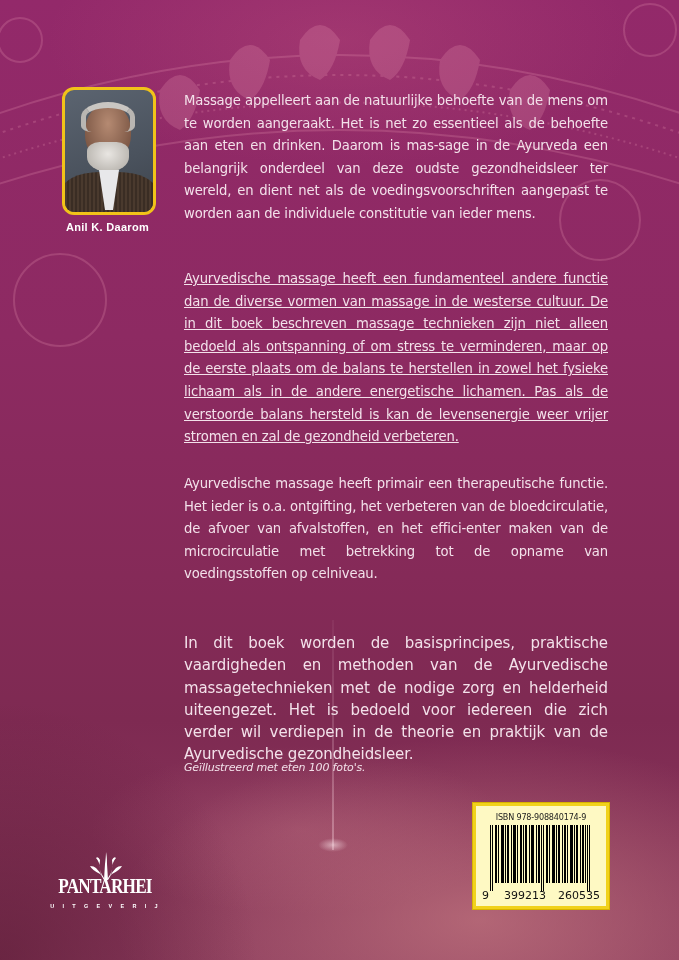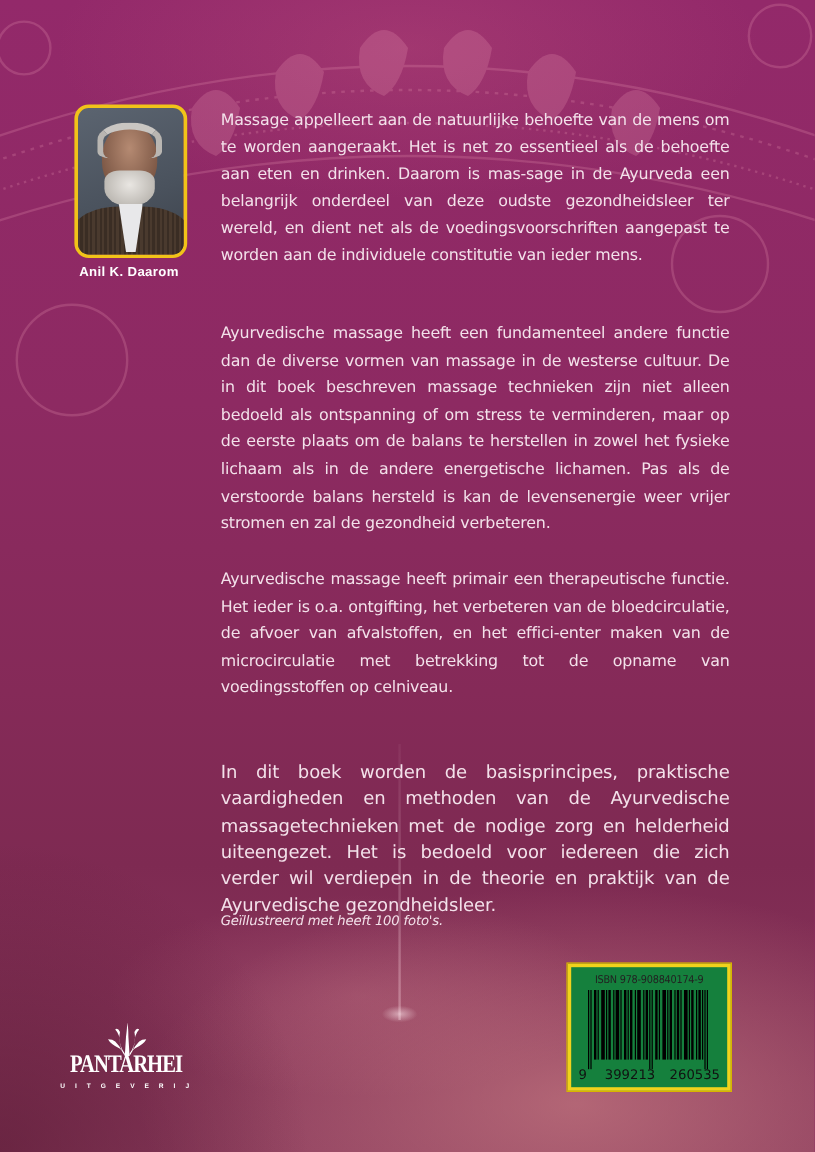--- a/index.html
+++ b/index.html
@@ -70,27 +70,27 @@
   }
   .text-col {
     position: absolute; left: 180px; top: 86px; width: 432px;
     color: #f3e1ea; font-family: "DejaVu Sans", sans-serif;
   }
   .para {
     margin: 4px; font-size: 13.2px; line-height: 22.6px; text-align: justify;
     letter-spacing: -0.15px;
   }
   .p1 { position: absolute; top: 0; }
-  .p2 { position: absolute; top: 178px; }
+  .p2 { position: absolute; top: 178px; text-decoration: underline; }
   .p3 { position: absolute; top: 383px; }
   .p4 { position: absolute; top: 542px; font-size: 15px; line-height: 22.3px; letter-spacing: -0.1px; }
   .p5 { position: absolute; top: 667px; font-size: 11px; font-style: italic; }
   .isbn-box {
     position: absolute; left: 473px; top: 803px; width: 136px; height: 106px;
-    border: 3px solid #f1d21c; background: #15803d; box-sizing: border-box;
+    border: 3px solid #f1d21c; background: #fef9c3; box-sizing: border-box;
     outline: 1px solid #d9b400;
   }
   .isbn-label {
     position: absolute; left: 0; right: 0; top: 6px; text-align: center;
     font-family: "DejaVu Sans Condensed", "DejaVu Sans", sans-serif;
     font-size: 9px; color: #222; letter-spacing: -0.2px;
   }
   .barcode {
     position: absolute; left: 14px; top: 19px; width: 106px; height: 64px;
     display: flex; align-items: flex-start;
@@ -156,21 +156,21 @@
   <div class="suit"></div>
   <div class="collar"></div>
 </div>
 <div class="author-name">Anil K. Daarom</div>
 
 <div class="text-col">
   <p class="para p1">Massage appelleert aan de natuurlijke behoefte van de mens om te worden aangeraakt. Het is net zo essentieel als de behoefte aan eten en drinken. Daarom is mas-sage in de Ayurveda een belangrijk onderdeel van deze oudste gezondheidsleer ter wereld, en dient net als de voedingsvoorschriften aangepast te worden aan de individuele constitutie van ieder mens.</p>
   <p class="para p2">Ayurvedische massage heeft een fundamenteel andere functie dan de diverse vormen van massage in de westerse cultuur. De in dit boek beschreven massage technieken zijn niet alleen bedoeld als ontspanning of om stress te verminderen, maar op de eerste plaats om de balans te herstellen in zowel het fysieke lichaam als in de andere energetische lichamen. Pas als de verstoorde balans hersteld is kan de levensenergie weer vrijer stromen en zal de gezondheid verbeteren.</p>
   <p class="para p3">Ayurvedische massage heeft primair een therapeutische functie. Het ieder is o.a. ontgifting, het verbeteren van de bloedcirculatie, de afvoer van afvalstoffen, en het effici-enter maken van de microcirculatie met betrekking tot de opname van voedingsstoffen op celniveau.</p>
   <p class="para p4">In dit boek worden de basisprincipes, praktische vaardigheden en methoden van de Ayurvedische massagetechnieken met de nodige zorg en helderheid uiteengezet. Het is bedoeld voor iedereen die zich verder wil verdiepen in de theorie en praktijk van de Ayurvedische gezondheidsleer.</p>
-  <p class="para p5">Geïllustreerd met heeft 100 foto's.</p>
+  <p class="para p5">Geïllustreerd met eten 100 foto's.</p>
 </div>
 
 <div class="isbn-box">
   <div class="isbn-label">ISBN 978-908840174-9</div>
   <div class="barcode">
     <span class="guard" style="width:1px;margin-right:1px"></span>
       <span class="guard" style="width:1px;margin-right:2px"></span>
     <span style="width:2px;margin-right:1px"></span>
       <span style="width:1px;margin-right:2px"></span>
       <span style="width:3px;margin-right:1px"></span>

